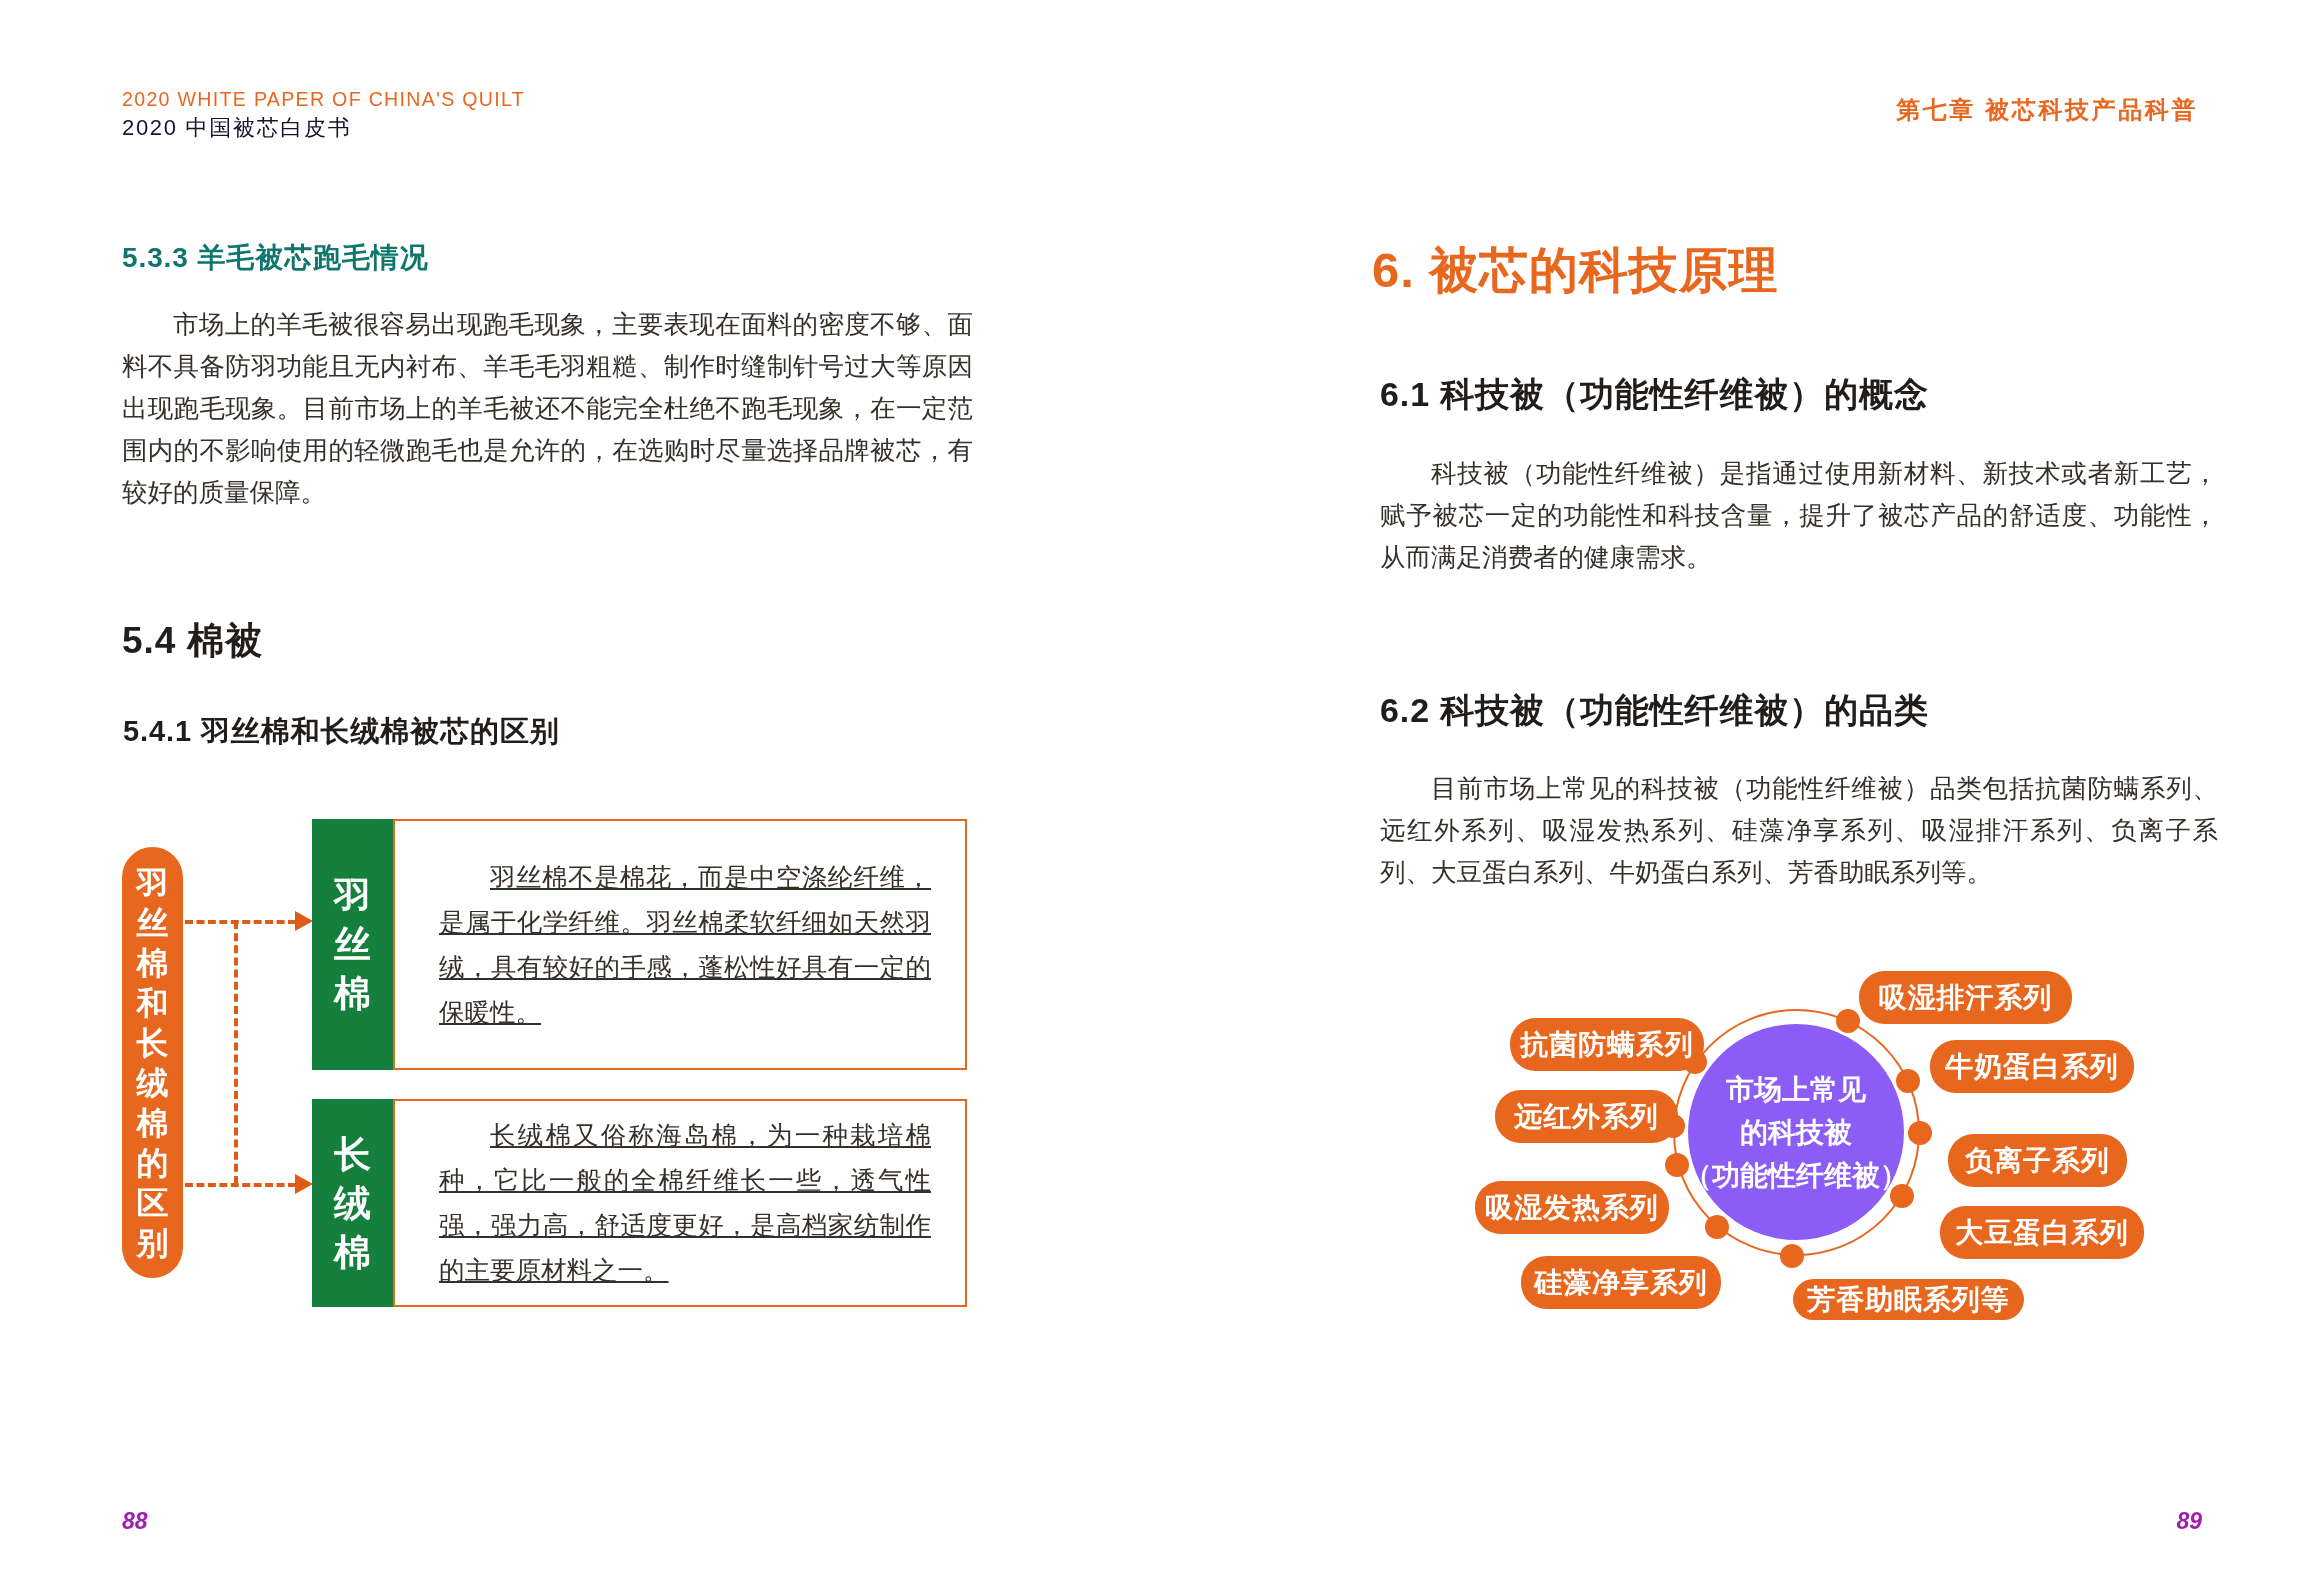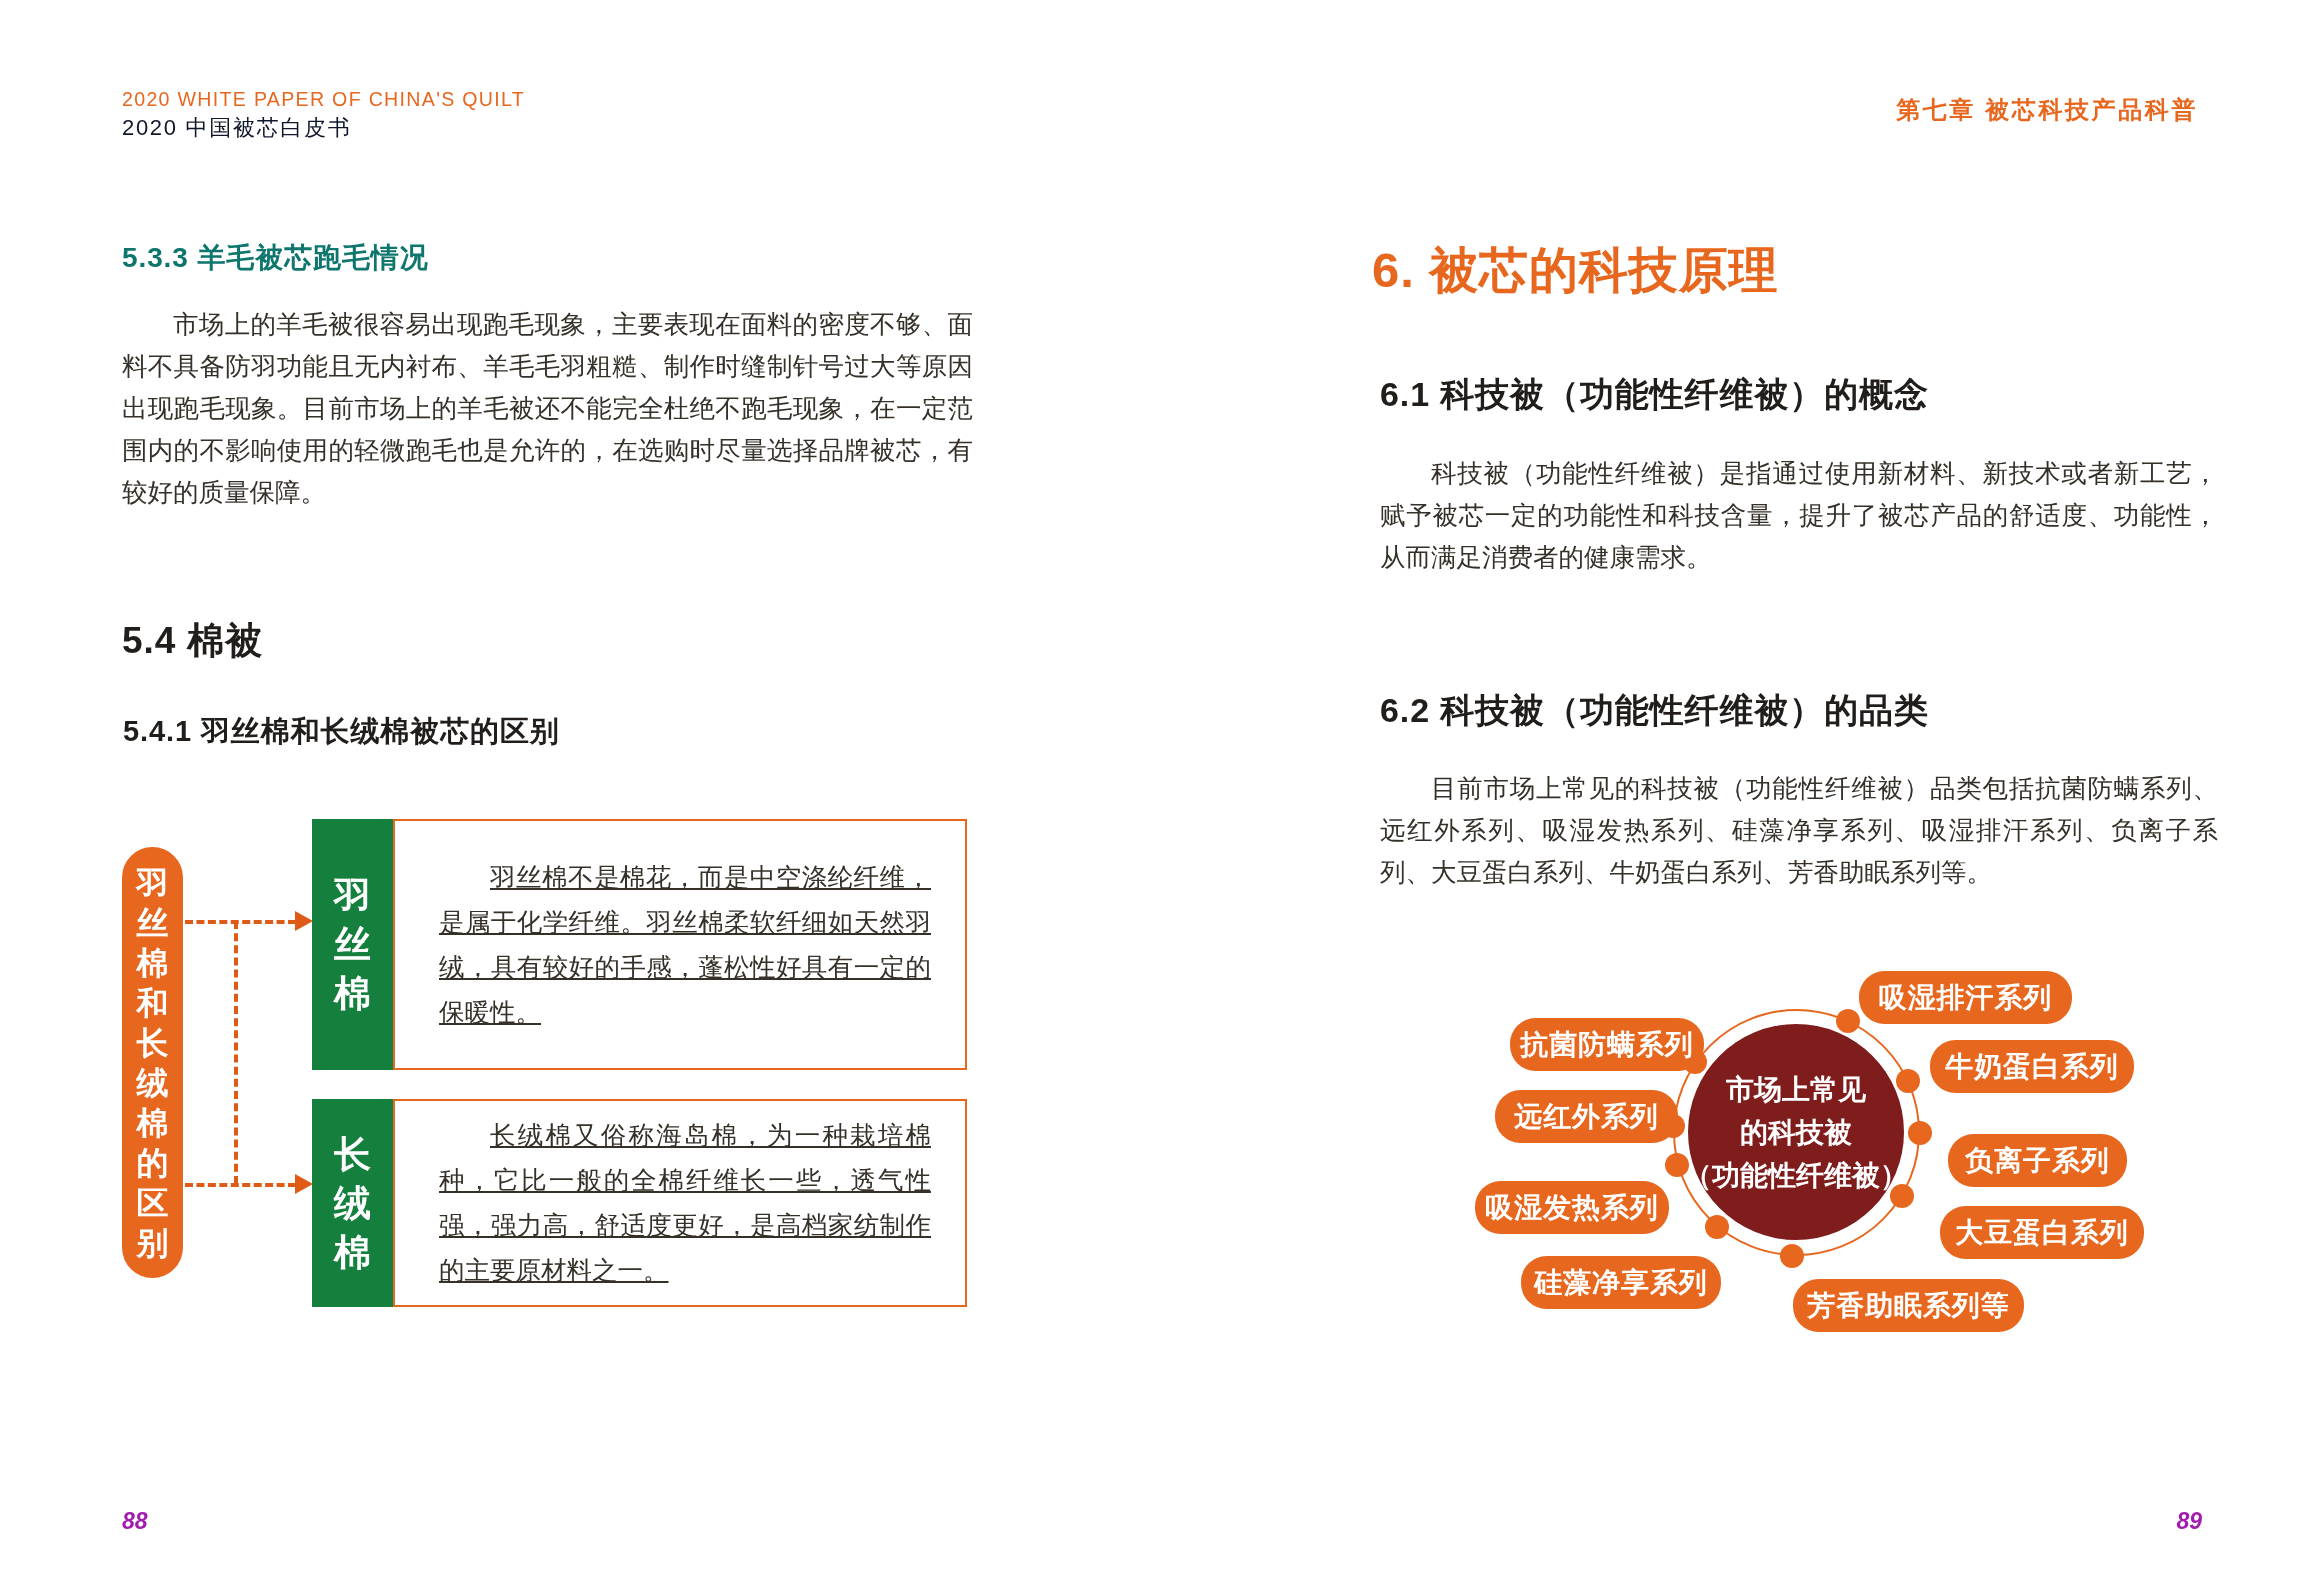--- a/index.html
+++ b/index.html
@@ -54,40 +54,40 @@
   .h61 { left:1380px; top:372px; font-size:34px; font-weight:bold; color:#211d1a; letter-spacing:0.9px; }
   .p61 { left:1380px; top:452px; width:838px; font-size:25.5px; line-height:42px;
          text-align:justify; text-indent:2em; color:#353028; }
   .h62 { left:1380px; top:688px; font-size:34px; font-weight:bold; color:#211d1a; letter-spacing:0.9px; }
   .p62 { left:1380px; top:767px; width:838px; font-size:25.5px; line-height:42px;
          text-align:justify; text-indent:2em; color:#353028; }
 
   
   .ring { left:1673px; top:1009px; width:247px; height:247px; border:2.6px solid #e8671f;
           border-radius:50%; box-sizing:border-box; }
-  .core { left:1688px; top:1024px; width:216px; height:216px; background:#7f1d1d; border-radius:50%;
+  .core { left:1688px; top:1024px; width:216px; height:216px; background:#8b5cf6; border-radius:50%;
           display:flex; flex-direction:column; align-items:center; justify-content:center; }
   .core div { color:#fff; font-weight:bold; font-size:28px; line-height:43px; text-align:center; white-space:nowrap; }
 
   .dot { width:24px; height:24px; background:#e8671f; border-radius:50%; }
   .d1 { left:1683px; top:1050px; } .d2 { left:1661px; top:1114px; } .d3 { left:1665px; top:1153px; }
   .d4 { left:1705px; top:1215px; } .d5 { left:1780px; top:1244px; } .d6 { left:1890px; top:1184px; }
   .d7 { left:1908px; top:1121px; } .d8 { left:1896px; top:1069px; } .d9 { left:1836px; top:1009px; }
 
   .tag { background:#e8671f; border-radius:25.5px; color:#fff; font-weight:bold; font-size:28px;
          letter-spacing:0.9px; display:flex; align-items:center; justify-content:center; white-space:nowrap; }
   .t1 { left:1510px; top:1018px; width:194px; height:53px; }
   .t2 { left:1495px; top:1090px; width:183px; height:53px; }
   .t3 { left:1475px; top:1181px; width:194px; height:53px; }
   .t4 { left:1521px; top:1256px; width:200px; height:53px; }
   .t5 { left:1859px; top:971px; width:213px; height:53px; }
   .t6 { left:1930px; top:1040px; width:204px; height:53px; }
   .t7 { left:1948px; top:1134px; width:179px; height:53px; }
   .t8 { left:1940px; top:1206px; width:204px; height:53px; }
-  .t9 { left:1793px; top:1279px; width:231px; height:53px; }
+  .t9 { left:1793px; top:1279px; width:231px; height:41px; }
 
   
   .pn { font-size:23px; font-weight:bold; font-style:italic; color:#a21caf;margin-top:20px; }
   .pn-left  { left:122px; top:1488px; }
   .pn-right { right:117px; top:1488px; }
 </style>
 </head>
 <body>
 
 <div class="spread">

